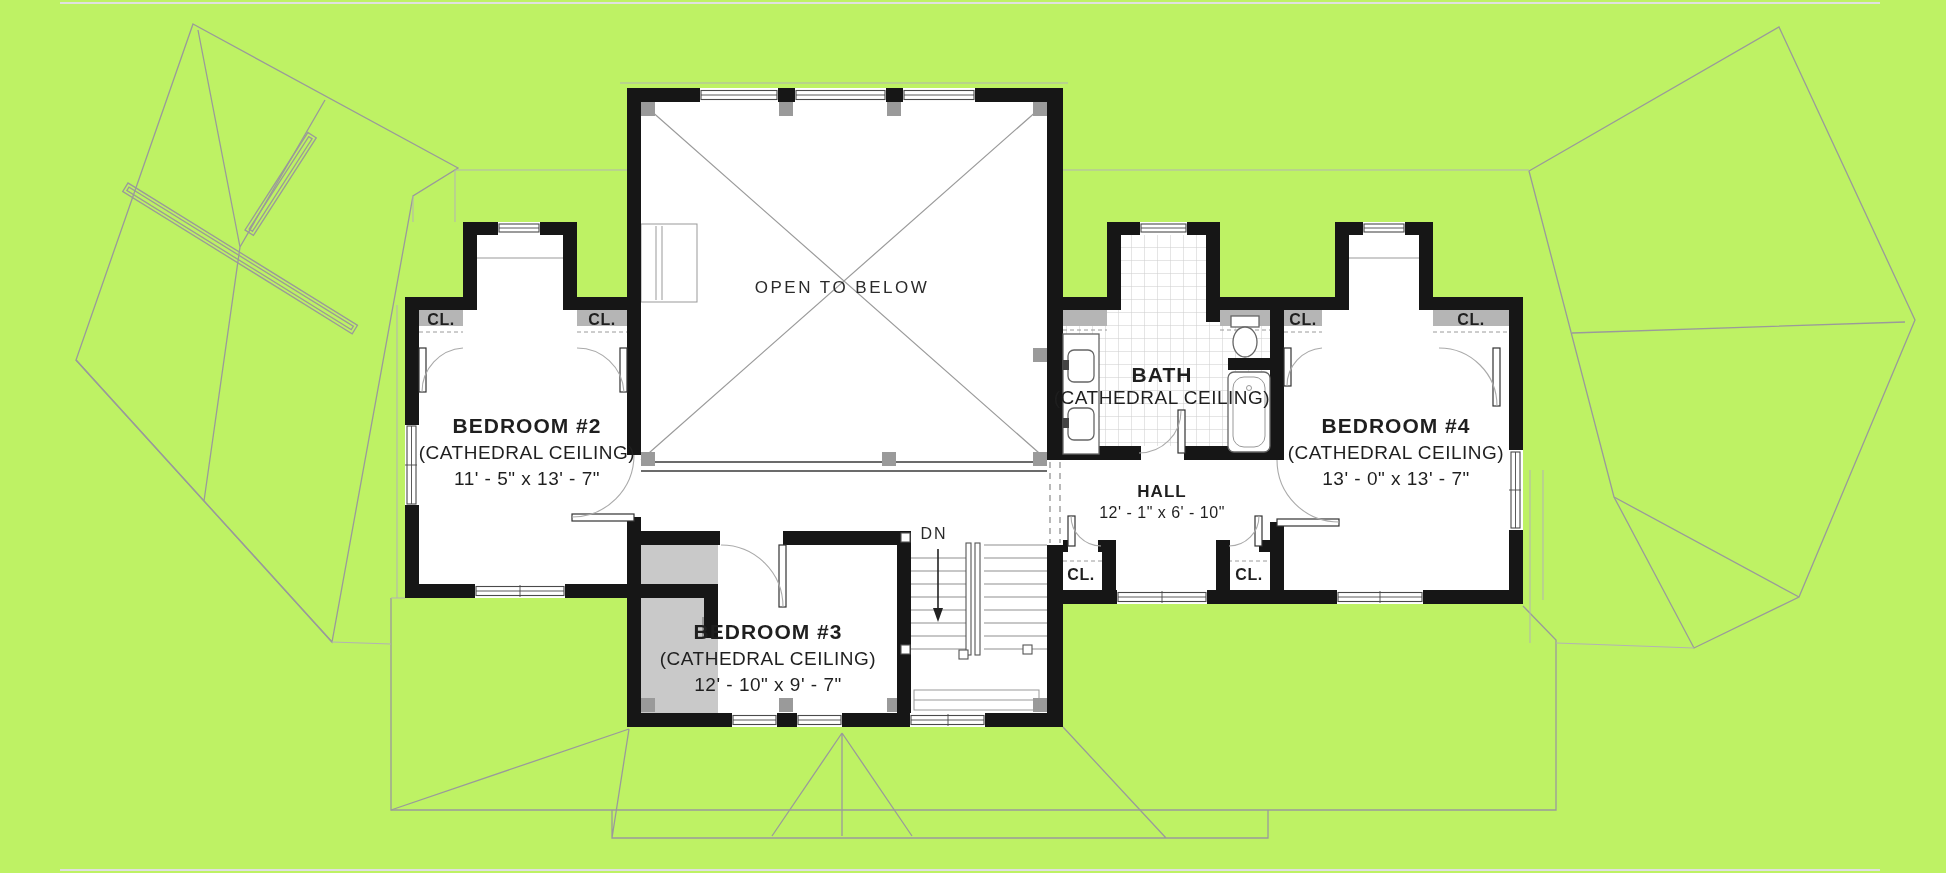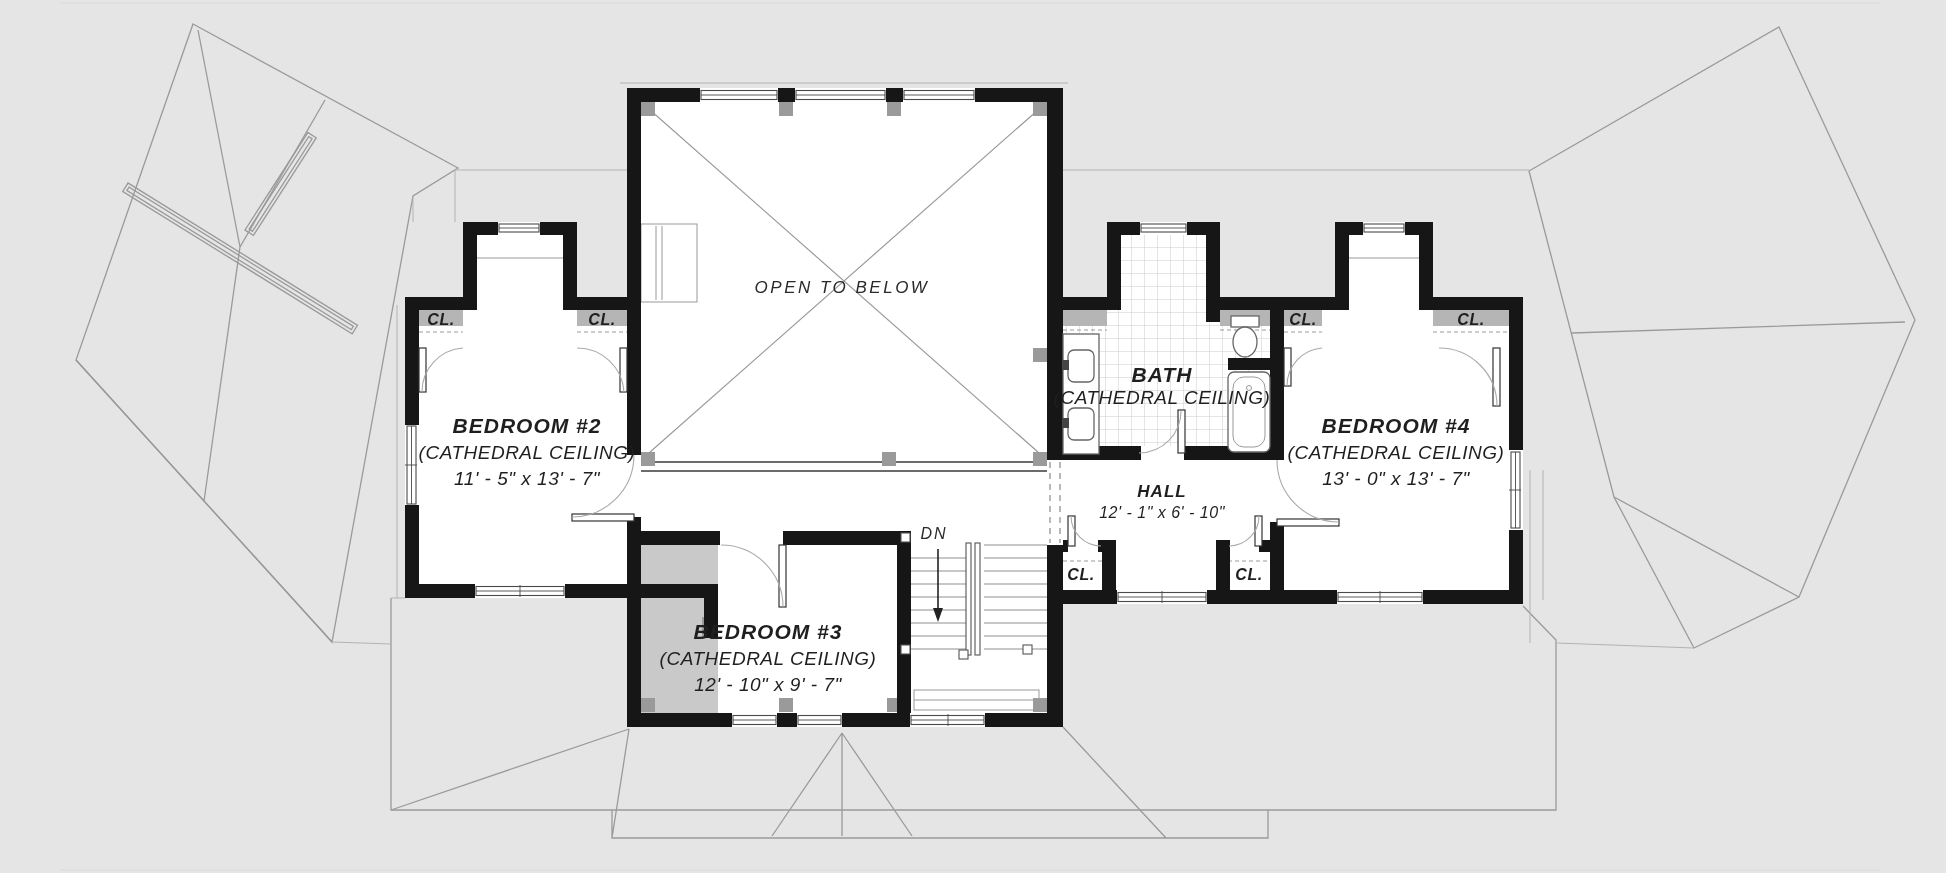--- a/index.html
+++ b/index.html
@@ -1,17 +1,17 @@
 <!DOCTYPE html>
 <html><head>
 <meta charset="utf-8">
 <style>
   html,body{margin:0;padding:0;background:#ffffff;}
-  #stage{position:relative;width:1946px;height:873px;background:#e5e5e5;overflow:hidden;
-         font-family:"Liberation Sans", sans-serif;font-style:italic;}
+  #stage{position:relative;width:1946px;height:873px;background:#bef264;overflow:hidden;
+         font-family:"Liberation Sans", sans-serif;}
   svg{position:absolute;left:0;top:0;}
   .wall{fill:#161616;stroke:none;}
   .roof{stroke:#9a9a9a;stroke-width:1.3;fill:none;}
   .eave{stroke:#b3b3b3;stroke-width:1;fill:none;}
   .whitefill{fill:#ffffff;stroke:none;}
   .shade{fill:#c9c9c9;stroke:none;}
   .shelf{fill:#b5b5b5;stroke:none;}
   .post{fill:#9a9a9a;stroke:none;}
   .winframe{fill:#ffffff;stroke:#4a4a4a;stroke-width:1.1;}
   .winline{stroke:#4a4a4a;stroke-width:0.9;fill:none;}

